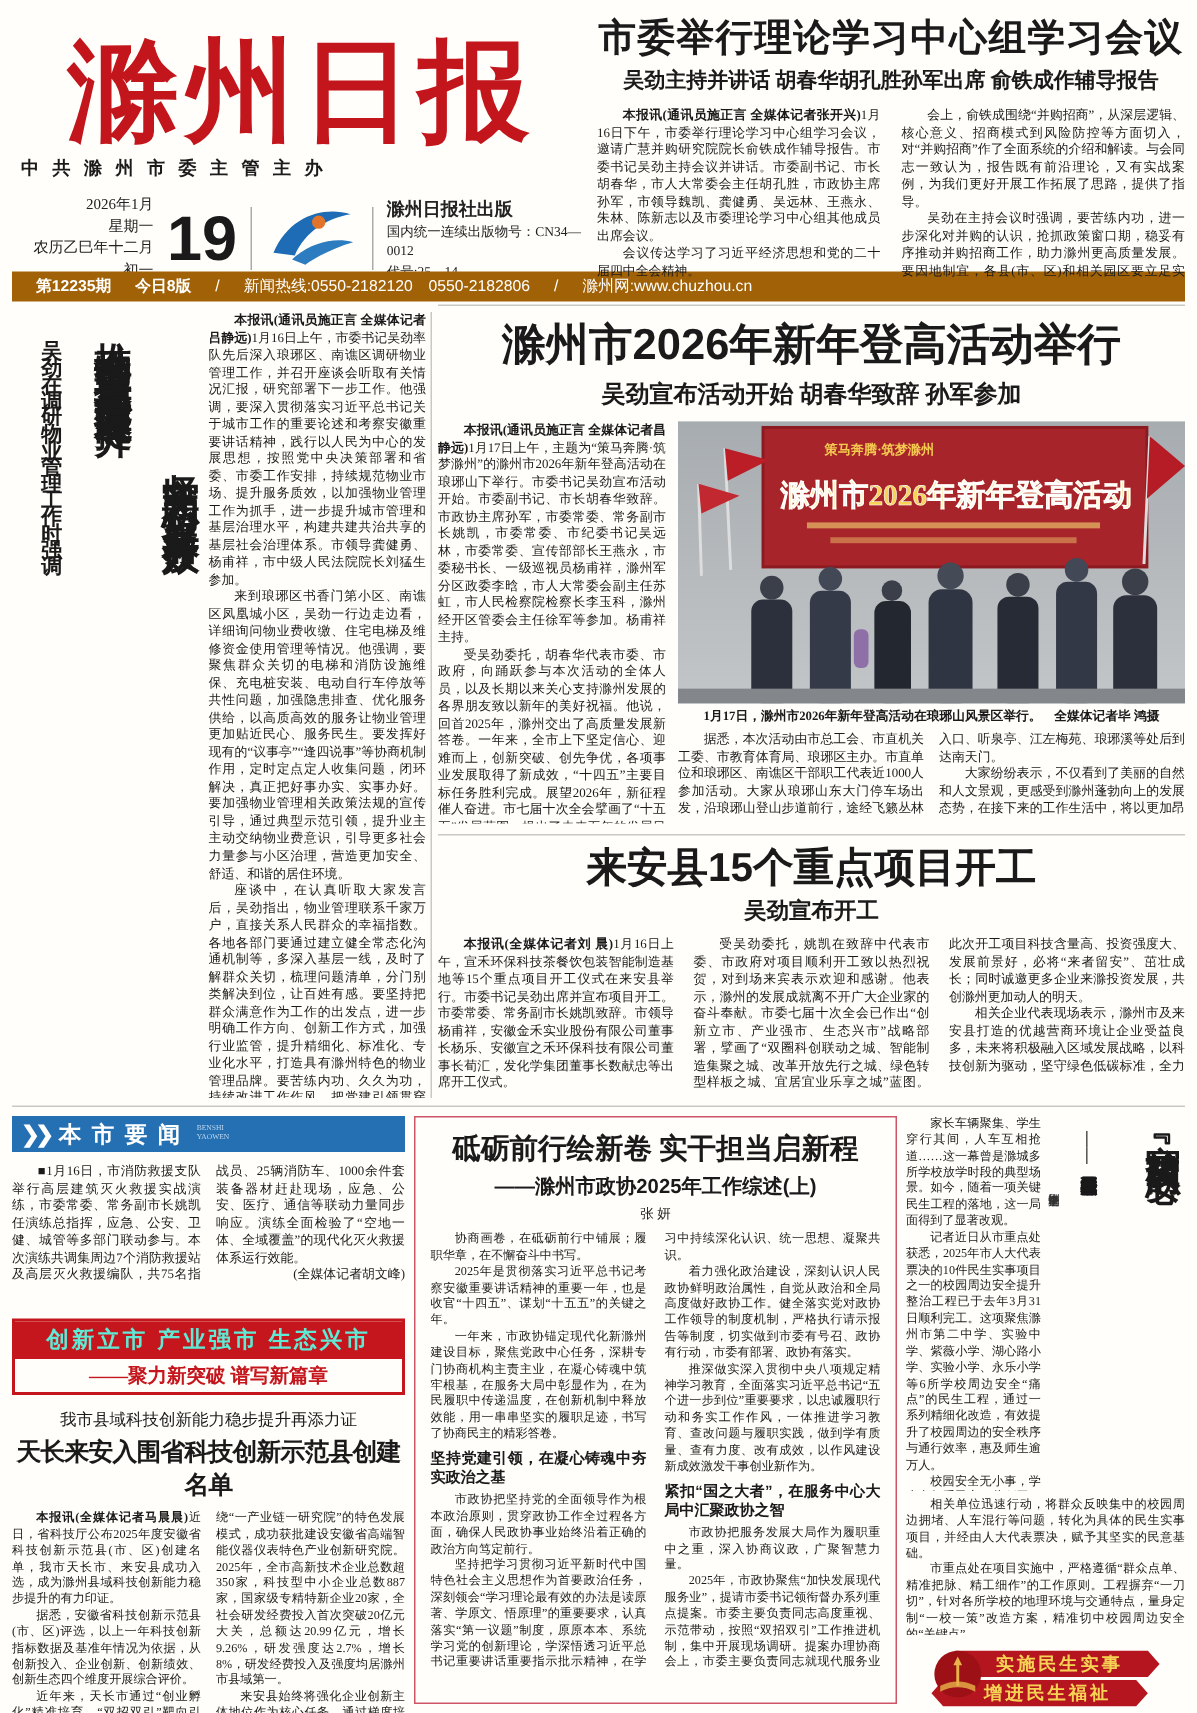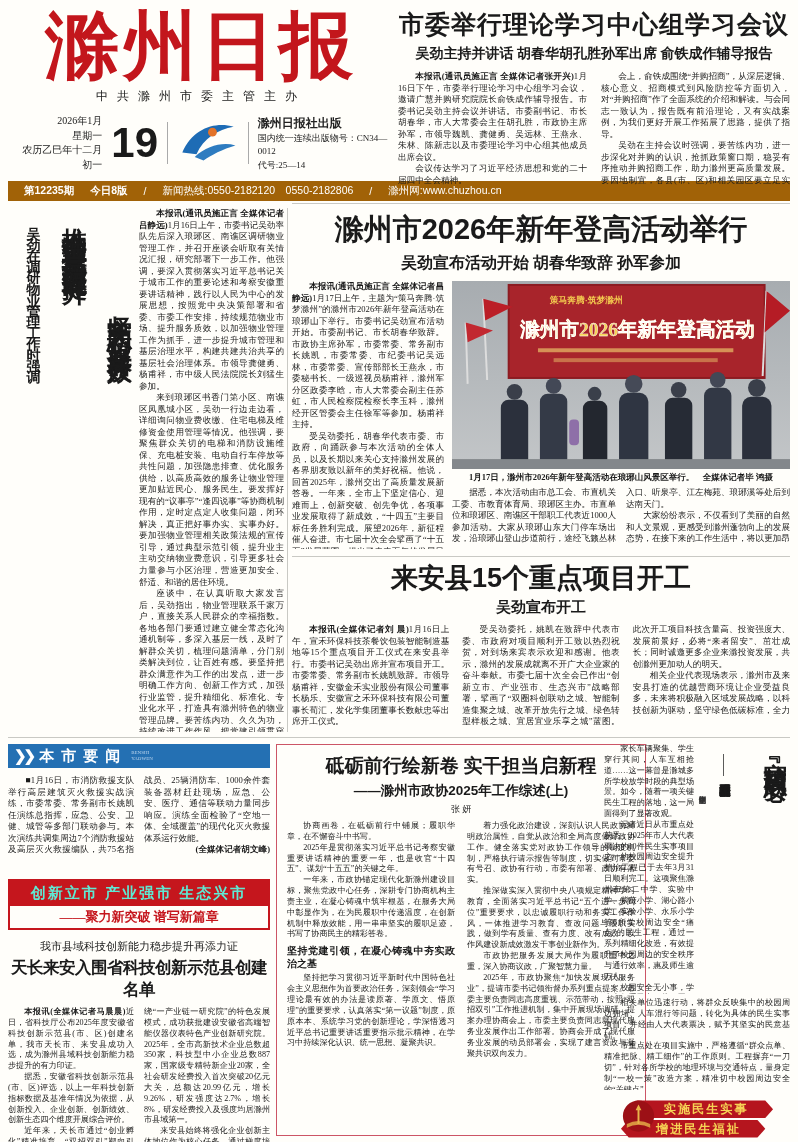--- a/index.html
+++ b/index.html
@@ -10,21 +10,21 @@
     font-family:"Liberation Serif","DejaVu Serif",serif;
   }
   .abs { position:absolute; }
   .rule { position:absolute; background:#c9c9c4; }
 
   
   .mast-title {
     font-size:74px; font-weight:bold; color:#c3161c; text-align:center;
     letter-spacing:4px; line-height:1.08; font-family:"DejaVu Serif",serif;
   }
-  .organ { text-align:center; font-size:12px; font-weight:normal; letter-spacing:9px; margin-top:2px; }
+  .organ { font-size:12px; font-weight:bold; letter-spacing:9px; margin-top:2px; }
   .dateline { display:flex; align-items:center; justify-content:center; gap:9px; margin-top:9px; }
   .cal { font-size:10px; text-align:right; line-height:1.45; color:#222; }
   .day-num { font-size:42px; font-weight:bold; font-family:"Liberation Sans",sans-serif; line-height:1; }
   .vsep { width:1px; height:42px; background:#aaa; }
   .pub { font-size:9px; line-height:1.5; color:#222; }
   .pub .pub-main { font-size:12px; font-weight:bold; }
   .info-bar {
     position:absolute; left:8px; top:181px; width:782px; height:20px;
     background:#a16207; color:#fff; font-size:10.5px; display:flex; align-items:center;
     gap:16px; padding:0 16px; font-family:"Liberation Sans",sans-serif;
@@ -71,32 +71,32 @@
   .artD .cols { column-count:3; column-gap:13px; margin-top:7px; height:112px; }
 
   
   .colE { left:8px; top:744px; width:262px; height:394px; }
   .sec-head { height:24px; background:#2470b3; display:flex; align-items:center; color:#fff; padding-left:6px; }
   .sec-head .label { font-size:15px; font-weight:900; letter-spacing:7px; margin-left:6px;
     font-family:"Liberation Sans",sans-serif; }
   .sec-head .eng { font-size:5px; line-height:1.2; color:#bcd6ee; margin-left:4px; white-space:pre-line; }
   .chev { color:#fff; font-size:15px; font-weight:bold; letter-spacing:-3px; }
   .brief { column-count:2; column-gap:10px; margin-top:7px; height:96px; }
-  .brief-byline { text-align:right; font-weight:bold; text-indent:0 !important; }
+  .brief-byline { text-align:right; font-weight:normal; text-indent:0 !important; }
   .slogan { margin-top:8px; border:2px solid #c5161d; }
   .slogan-top { background:#c5161d; color:#5eead4; text-align:center; font-size:15px; font-weight:900;
     letter-spacing:2px; padding:3px 0; font-family:"Liberation Sans",sans-serif; }
   .slogan-bottom { color:#c5161d; text-align:center; font-size:13px; font-weight:bold; padding:2px 0; }
   .f-kicker { text-align:center; font-size:11px; font-weight:400; margin-top:9px;
     font-family:"Liberation Sans",sans-serif; }
   .f-title { text-align:center; font-size:16.5px; font-weight:900; margin-top:3px; letter-spacing:-0.5px; }
   .f-body { column-count:2; column-gap:10px; margin-top:6px; height:196px; font-size:8.1px; }
 
   
-  .boxG { left:276px; top:744px; width:370px; height:392px; border:1px solid #cc5566; padding:8px 10px; }
+  .boxG { left:276px; top:744px; width:322px; height:392px; border:1px solid #cc5566; padding:8px 10px; }
   .boxG .h-main { font-size:19px; font-family:"Liberation Serif",serif; }
   .boxG .h-sub { font-size:13.5px; margin-top:3px; font-family:"Liberation Sans",sans-serif; }
   .g-author { text-align:center; font-size:9px; margin-top:3px; }
   .g-body { column-count:2; column-gap:12px; margin-top:5px; height:300px; font-size:8.1px; }
   .g-sub { font-size:10px; font-weight:900; font-family:"Liberation Sans",sans-serif;
     margin:4px 0 3px 0; line-height:1.3; }
 
   
   .colH { left:604px; top:744px; width:186px; height:392px; }
   .h-top { display:flex; height:250px; }
@@ -106,21 +106,21 @@
   .h-titlev { writing-mode:vertical-rl; font-size:23px; font-weight:900; width:56px; line-height:1.1;
     font-family:"Liberation Serif",serif; letter-spacing:2px; }
   .h-bottom { margin-top:4px; height:92px; font-size:8.1px; }
   .badge-wrap { display:flex; justify-content:center; margin-top:4px; }
 </style>
 </head>
 <body>
 
 <div class="page">
 
-  <div class="abs" style="left:14px; top:6px; width:374px;">
+  <div class="abs" style="left:14px; top:22px; width:374px;">
     <div class="mast-title">滁州日报</div>
     <div class="organ">中共滁州市委主管主办</div>
     <div class="dateline">
       <div class="cal">
         <div>2026年1月</div>
         <div>星期一</div>
         <div>农历乙巳年十二月初一</div>
       </div>
       <div class="day-num">19</div>
       <div class="vsep"></div>
@@ -278,23 +278,25 @@
 
   <div class="abs boxG">
     <div class="h-main">砥砺前行绘新卷 实干担当启新程</div>
     <div class="h-sub">——滁州市政协2025年工作综述(上)</div>
     <div class="g-author">张 妍</div>
     <div class="g-body bodytxt">
       <p>协商画卷，在砥砺前行中铺展；履职华章，在不懈奋斗中书写。</p>
         <p>2025年是贯彻落实习近平总书记考察安徽重要讲话精神的重要一年，也是收官“十四五”、谋划“十五五”的关键之年。</p>
         <p>一年来，市政协锚定现代化新滁州建设目标，聚焦党政中心任务，深耕专门协商机构主责主业，在凝心铸魂中筑牢根基，在服务大局中彰显作为，在为民履职中传递温度，在创新机制中释放效能，用一串串坚实的履职足迹，书写了协商民主的精彩答卷。</p>
       <h3 class="g-sub">坚持党建引领，在凝心铸魂中夯实政治之基</h3>
+      <p>市政协把坚持党的全面领导作为根本政治原则，贯穿政协工作全过程各方面，确保人民政协事业始终沿着正确的政治方向笃定前行。</p>
         <p>坚持把学习贯彻习近平新时代中国特色社会主义思想作为首要政治任务，深刻领会“学习理论最有效的办法是读原著、学原文、悟原理”的重要要求，认真落实“第一议题”制度，原原本本、系统学习党的创新理论，学深悟透习近平总书记重要讲话重要指示批示精神，在学习中持续深化认识、统一思想、凝聚共识。</p>
         <p>着力强化政治建设，深刻认识人民政协鲜明政治属性，自觉从政治和全局高度做好政协工作。健全落实党对政协工作领导的制度机制，严格执行请示报告等制度，切实做到市委有号召、政协有行动，市委有部署、政协有落实。</p>
         <p>推深做实深入贯彻中央八项规定精神学习教育，全面落实习近平总书记“五个进一步到位”重要要求，以忠诚履职行动和务实工作作风，一体推进学习教育、查改问题与履职实践，做到学有质量、查有力度、改有成效，以作风建设新成效激发干事创业新作为。</p>
+      <h3 class="g-sub">紧扣“国之大者”，在服务中心大局中汇聚政协之智</h3>
       <p>市政协把服务发展大局作为履职重中之重，深入协商议政，广聚智慧力量。</p>
         <p>2025年，市政协聚焦“加快发展现代服务业”，提请市委书记领衔督办系列重点提案。市委主要负责同志高度重视、示范带动，按照“双招双引”工作推进机制，集中开展现场调研。提案办理协商会上，市委主要负责同志就现代服务业发展作出工作部署。协商会开成了现代服务业发展的动员部署会，实现了建言资政与凝聚共识双向发力。</p>
 
     </div>
   </div>
 
   <div class="abs colH">
     <div class="h-top">
       <div class="h-col1 bodytxt">
         <p>家长车辆聚集、学生穿行其间，人车互相抢道……这一幕曾是滁城多所学校放学时段的典型场景。如今，随着一项关键民生工程的落地，这一局面得到了显著改观。</p>

